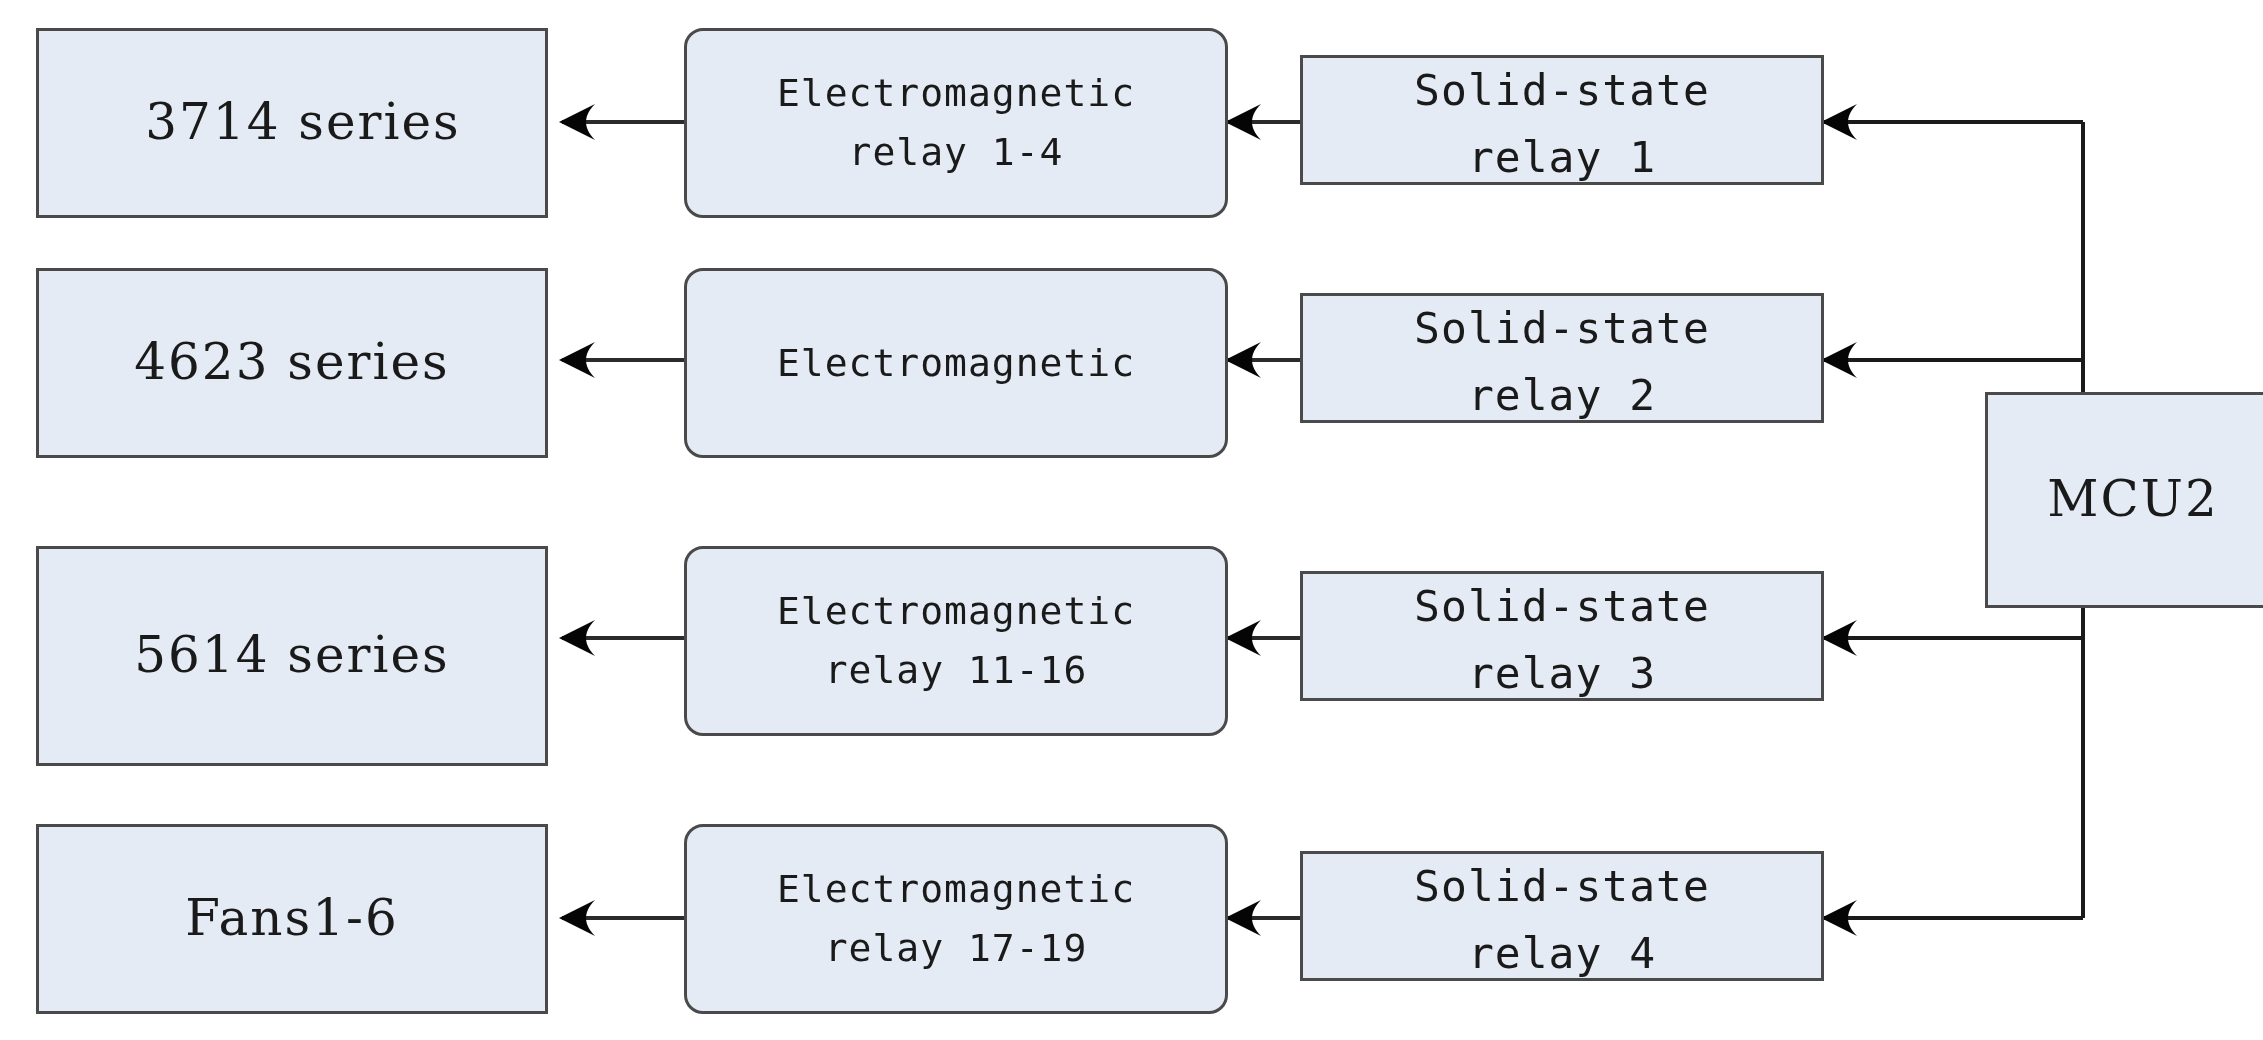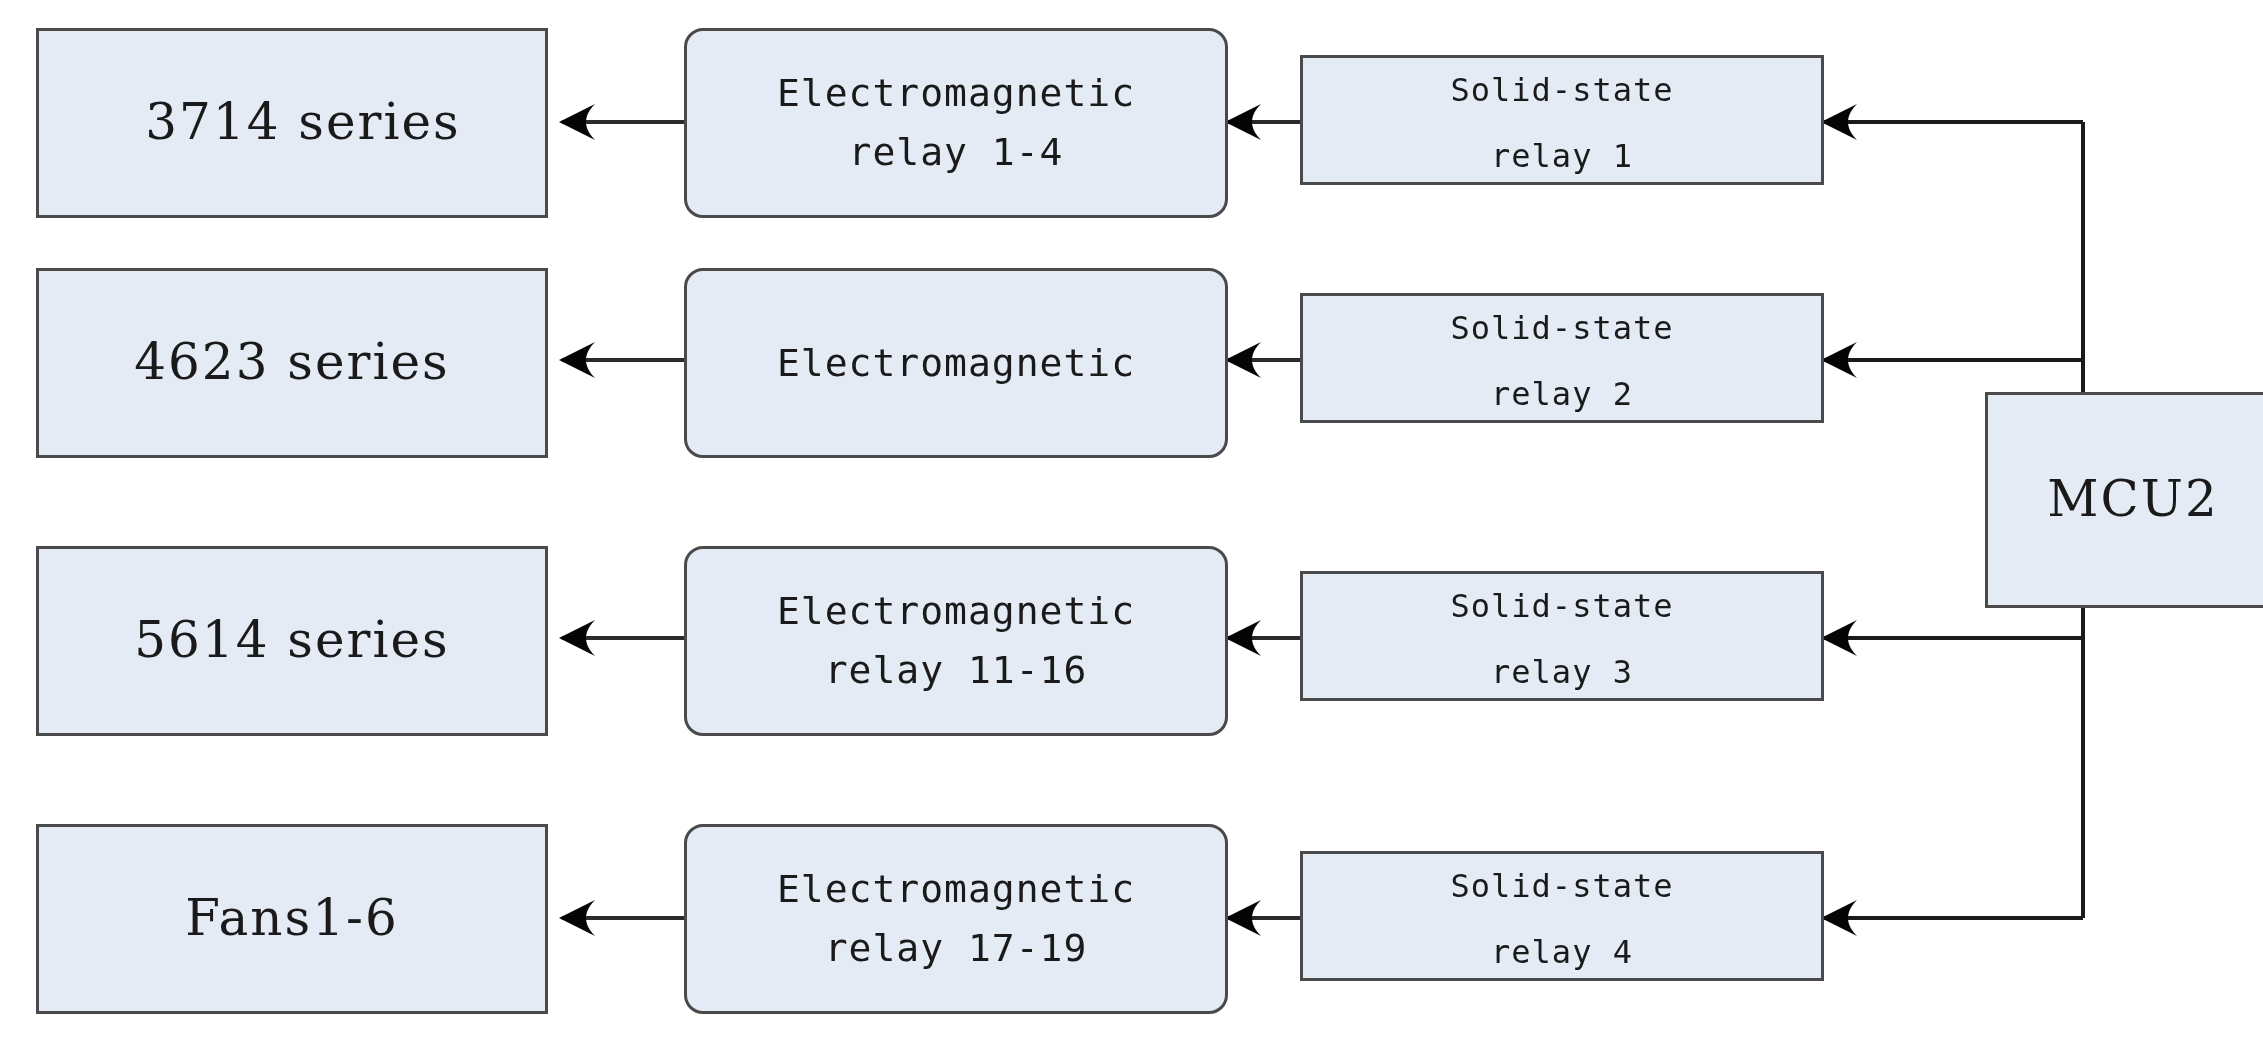--- a/index.html
+++ b/index.html
@@ -49,24 +49,23 @@
     letter-spacing: 2px;
     font-family: "DejaVu Serif", serif;
   }
   .em-node {
     font-size: 38px;
     letter-spacing: 1px;
     font-family: "DejaVu Sans Mono", monospace;
     border-radius: 19px;
   }
   .ss-node {
-    font-size: 32px;
+    font-size: 43px;
     letter-spacing: 1px;
     font-family: "DejaVu Sans Mono", monospace;
-    justify-content: space-between;
     padding: 8px 0 0 0;
   }
   .mcu-node {
     font-size: 50px;
     letter-spacing: 2px;
     font-family: "DejaVu Serif", serif;
     margin-left: 48px;
   }
 </style>
 </head>
@@ -107,21 +106,21 @@
       <line x1="2083" y1="918" x2="1824" y2="918" marker-end="url(#ahead)"></line>
     </g>
   </svg>
 
   <div class="node load-node" style="left:36px; top:28px; width:512px; height:190px;padding-left:22px;">
     <span class="line">3714 series</span>
   </div>
   <div class="node load-node" style="left:36px; top:268px; width:512px; height:190px;">
     <span class="line">4623 series</span>
   </div>
-  <div class="node load-node" style="left:36px; top:546px; width:512px; height:190px;">
+  <div class="node load-node" style="left:36px; top:546px; width:512px; height:220px;">
     <span class="line">5614 series</span>
   </div>
   <div class="node load-node" style="left:36px; top:824px; width:512px; height:190px;">
     <span class="line">Fans1-6</span>
   </div>
 
   <div class="node em-node" style="left:684px; top:28px; width:544px; height:190px;">
     <span class="line">Electromagnetic</span>
     <span class="line">relay 1-4</span>
   </div>

